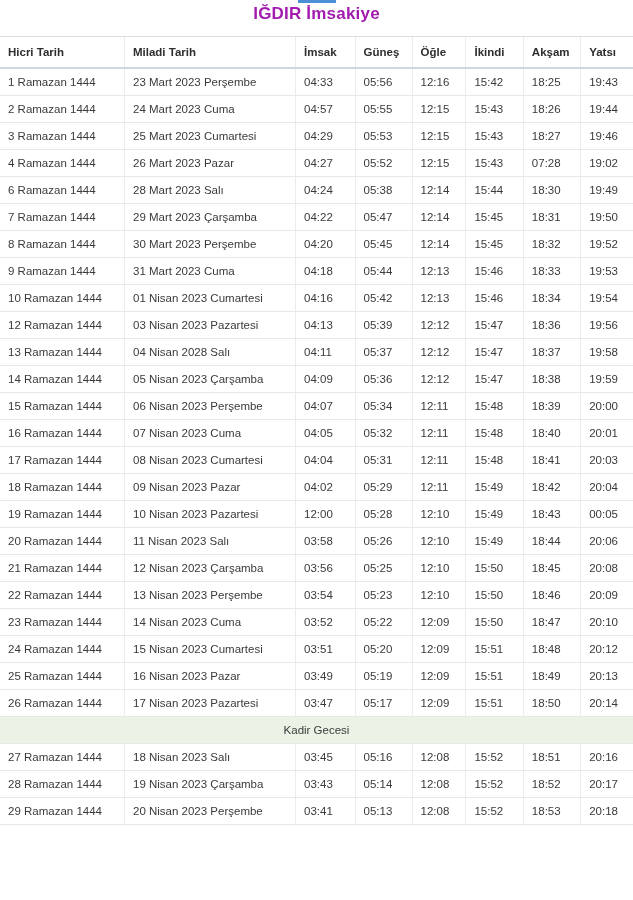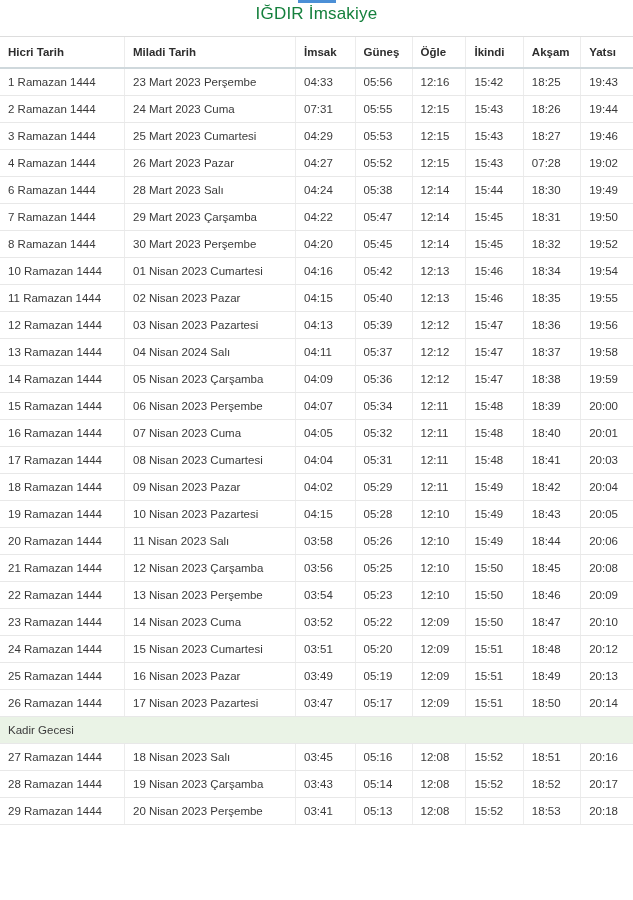--- a/index.html
+++ b/index.html
@@ -19,22 +19,22 @@
     height: 36px;
     position: relative;
   }
   .page-title {
     position: absolute;
     left: 0;
     right: 0;
     top: 4px;
     text-align: center;
     font-size: 17px;
-    color: #15803d;
-    font-weight: normal;
+    color: #a21caf;
+    font-weight: bold;
     letter-spacing: 0.2px;
   }
   .title-accent {
     position: absolute;
     left: 50%;
     transform: translateX(-50%);
     top: 0px;
     width: 38px;
     height: 3px;
     background: #4b8fd6;
@@ -70,20 +70,21 @@
   .col-hicri { width: 128px; }
   .col-miladi { width: 177px; }
   .col-imsak { width: 62px; }
   .col-gunes { width: 58px; }
   .col-ogle  { width: 56px; }
   .col-ikindi { width: 60px; }
   .col-aksam { width: 58px; }
   .col-yatsi { width: 54px; }
   tr.special td {
     background: #eaf3e6;
+    text-align: center;
     font-size: 11.5px;
     color: #3a3a3a;
     padding: 9px 8px;
     border-bottom: 1px solid #dfe9da;
     border-left: 0 !important;
   }
 </style>
 </head>
 <body>
 
@@ -124,21 +125,21 @@
           <td>04:33</td>
           <td>05:56</td>
           <td>12:16</td>
           <td>15:42</td>
           <td>18:25</td>
           <td>19:43</td>
         </tr>
         <tr>
           <td>2 Ramazan 1444</td>
           <td>24 Mart 2023 Cuma</td>
-          <td>07:31</td>
+          <td>04:57</td>
           <td>05:55</td>
           <td>12:15</td>
           <td>15:43</td>
           <td>18:26</td>
           <td>19:44</td>
         </tr>
         <tr>
           <td>3 Ramazan 1444</td>
           <td>25 Mart 2023 Cumartesi</td>
           <td>04:29</td>
@@ -182,52 +183,52 @@
           <td>8 Ramazan 1444</td>
           <td>30 Mart 2023 Perşembe</td>
           <td>04:20</td>
           <td>05:45</td>
           <td>12:14</td>
           <td>15:45</td>
           <td>18:32</td>
           <td>19:52</td>
         </tr>
         <tr>
+          <td>9 Ramazan 1444</td>
+          <td>31 Mart 2023 Cuma</td>
+          <td>04:18</td>
+          <td>05:44</td>
+          <td>12:13</td>
+          <td>15:46</td>
+          <td>18:33</td>
+          <td>19:53</td>
+        </tr>
+        <tr>
           <td>10 Ramazan 1444</td>
           <td>01 Nisan 2023 Cumartesi</td>
           <td>04:16</td>
           <td>05:42</td>
           <td>12:13</td>
           <td>15:46</td>
           <td>18:34</td>
           <td>19:54</td>
         </tr>
         <tr>
-          <td>11 Ramazan 1444</td>
-          <td>02 Nisan 2023 Pazar</td>
-          <td>04:15</td>
-          <td>05:40</td>
-          <td>12:13</td>
-          <td>15:46</td>
-          <td>18:35</td>
-          <td>19:55</td>
-        </tr>
-        <tr>
           <td>12 Ramazan 1444</td>
           <td>03 Nisan 2023 Pazartesi</td>
           <td>04:13</td>
           <td>05:39</td>
           <td>12:12</td>
           <td>15:47</td>
           <td>18:36</td>
           <td>19:56</td>
         </tr>
         <tr>
           <td>13 Ramazan 1444</td>
-          <td>04 Nisan 2024 Salı</td>
+          <td>04 Nisan 2028 Salı</td>
           <td>04:11</td>
           <td>05:37</td>
           <td>12:12</td>
           <td>15:47</td>
           <td>18:37</td>
           <td>19:58</td>
         </tr>
         <tr>
           <td>14 Ramazan 1444</td>
           <td>05 Nisan 2023 Çarşamba</td>
@@ -274,26 +275,26 @@
           <td>04:02</td>
           <td>05:29</td>
           <td>12:11</td>
           <td>15:49</td>
           <td>18:42</td>
           <td>20:04</td>
         </tr>
         <tr>
           <td>19 Ramazan 1444</td>
           <td>10 Nisan 2023 Pazartesi</td>
-          <td>04:15</td>
+          <td>12:00</td>
           <td>05:28</td>
           <td>12:10</td>
           <td>15:49</td>
           <td>18:43</td>
-          <td>20:05</td>
+          <td>00:05</td>
         </tr>
         <tr>
           <td>20 Ramazan 1444</td>
           <td>11 Nisan 2023 Salı</td>
           <td>03:58</td>
           <td>05:26</td>
           <td>12:10</td>
           <td>15:49</td>
           <td>18:44</td>
           <td>20:06</td>

